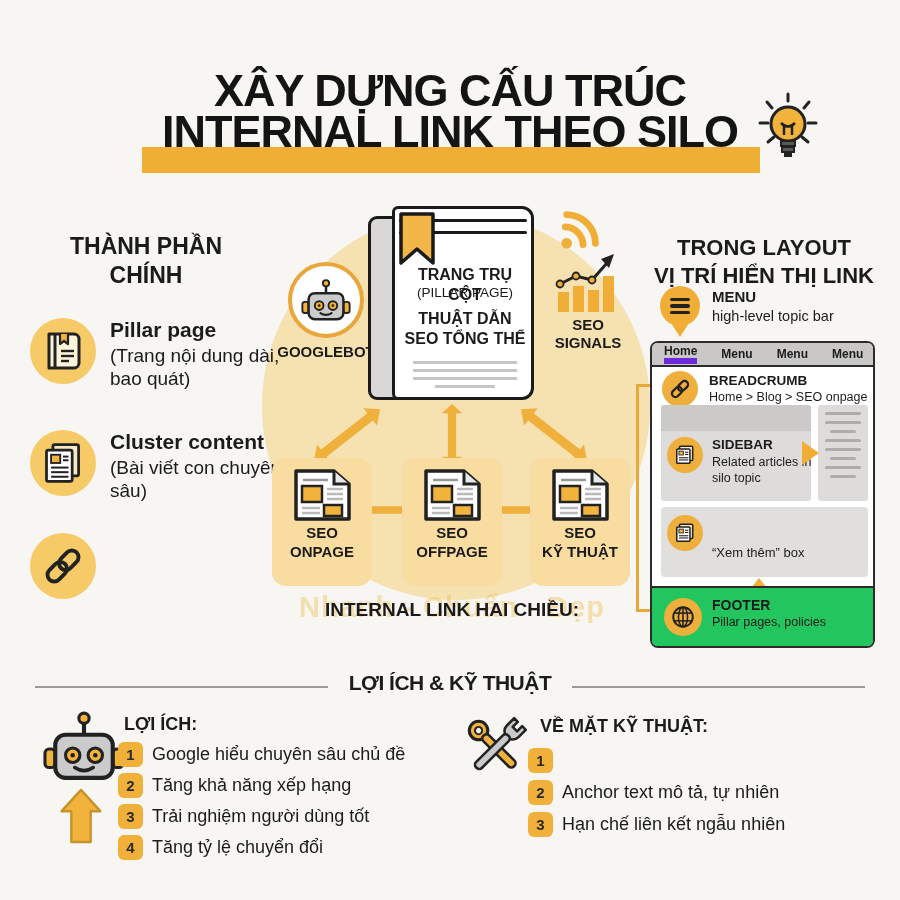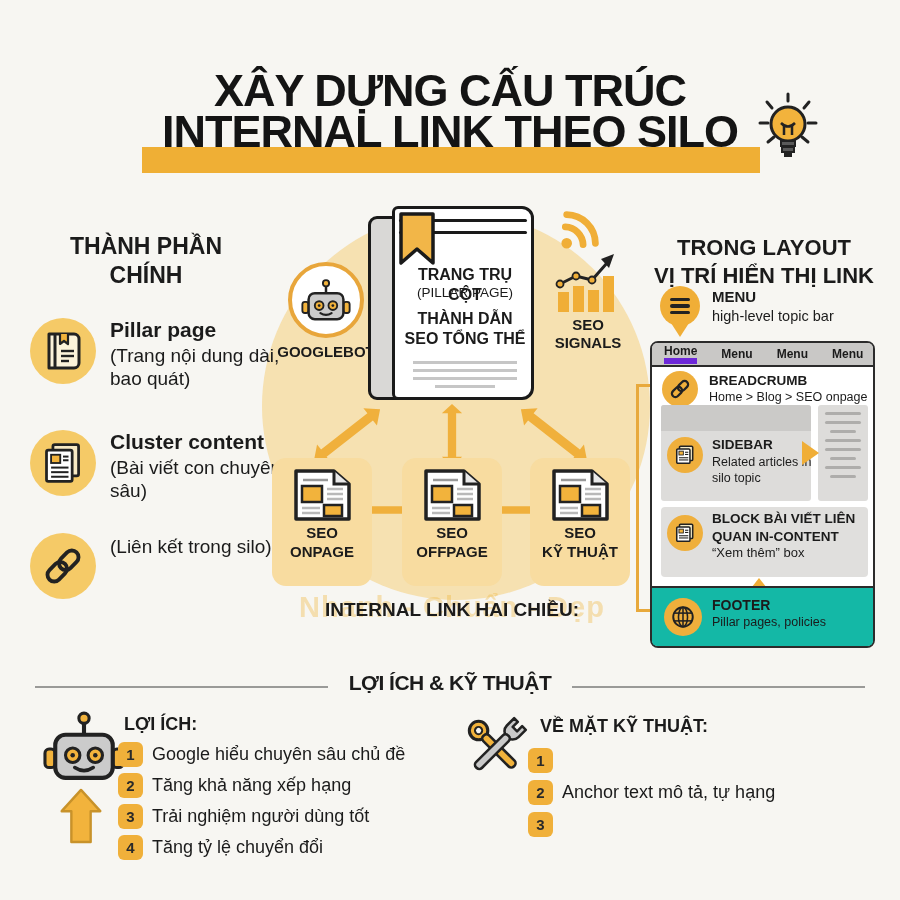--- a/index.html
+++ b/index.html
@@ -104,21 +104,21 @@
   .tri-right { position:absolute; left:150px; top:98px; width:0; height:0;
     border-top:12px solid transparent; border-bottom:12px solid transparent; border-left:17px solid #F0AE37; }
   .ic-block { position:absolute; left:9px; top:164px; width:207px; height:70px;
     background:#E0DFDD; border-radius:4px; }
   .ic-icon { position:absolute; left:15px; top:172px; }
   .ic-title { position:absolute; left:60px; top:167px; width:155px; font-size:13.5px; font-weight:bold; line-height:1.3; }
   .ic-desc { position:absolute; left:60px; top:202px; font-size:13px; }
   .tri-up { position:absolute; left:96px; top:235px; width:0; height:0;
     border-left:11px solid transparent; border-right:11px solid transparent; border-bottom:14px solid #F0AE37; }
   .footer-band { position:absolute; left:0; right:0; bottom:0; height:60px;
-    background:#14b8a6; border-top:2px solid #2b2b2b; border-radius:0 0 5px 5px; }
+    background:#22c55e; border-top:2px solid #2b2b2b; border-radius:0 0 5px 5px; }
   .ft-icon { position:absolute; left:12px; top:10px; width:38px; height:38px; border-radius:50%;
     background:#EFAF3C; display:flex; align-items:center; justify-content:center; }
   .ft-title { position:absolute; left:60px; top:9px; font-size:14px; font-weight:bold; }
   .ft-desc { position:absolute; left:60px; top:27px; font-size:12.5px; }
 
   .conn-v { position:absolute; left:636px; top:384px; width:3px; height:228px; background:#E8A93C; }
   .conn-h1 { position:absolute; left:636px; top:384px; width:16px; height:3px; background:#E8A93C; }
   .conn-h2 { position:absolute; left:636px; top:609px; width:24px; height:3px; background:#E8A93C; }
   .conn-arrow { position:absolute; left:651px; top:379px; width:0; height:0;
     border-top:6.5px solid transparent; border-bottom:6.5px solid transparent; border-left:10px solid #E8A93C; }
@@ -202,21 +202,20 @@
   <div class="comp-item" style="top:533px;">
     <div class="icon-circle">
       <svg width="46" height="46" viewBox="0 0 48 48">
         <g transform="rotate(-45 24 24)" fill="none" stroke="#222" stroke-width="4">
           <rect x="4" y="17" width="23" height="14" rx="7"></rect>
           <rect x="21" y="17" width="23" height="14" rx="7"></rect>
         </g>
       </svg>
     </div>
     <div>
-      <div class="comp-desc">(Liên kết trong silo)</div>
     </div>
   </div>
 
   <div class="gbot-circle">
     <svg width="50" height="46" viewBox="0 0 80 74">
       <line x1="40" y1="14" x2="40" y2="26" stroke="#222" stroke-width="4"></line>
       <circle cx="40" cy="10" r="5" fill="#F2B33C" stroke="#222" stroke-width="3"></circle>
       <rect x="2" y="40" width="10" height="18" rx="4" fill="#F2B33C" stroke="#222" stroke-width="3"></rect>
       <rect x="68" y="40" width="10" height="18" rx="4" fill="#F2B33C" stroke="#222" stroke-width="3"></rect>
       <rect x="12" y="26" width="56" height="42" rx="10" fill="#CBCBCB" stroke="#222" stroke-width="4"></rect>
@@ -229,21 +228,21 @@
   </div>
   <div class="gbot-label">GOOGLEBOT</div>
 
   <div class="book">
     <div class="book-spine"></div>
     <div class="book-cover">
       <div class="book-pageline" style="top:10px;"></div>
       <div class="book-pageline" style="top:22px;"></div>
       <div class="book-text bt1">TRANG TRỤ CỘT</div>
       <div class="book-text bt2">(PILLAR PAGE)</div>
-      <div class="book-text bt3">THÀNH DẪN</div>
+      <div class="book-text bt3">THUẬT DẪN</div>
       <div class="book-text bt4">SEO TỔNG THỂ</div>
       <div class="book-gline" style="top:152px;"></div>
       <div class="book-gline" style="top:160px;"></div>
       <div class="book-gline" style="top:168px;"></div>
       <div class="book-gline" style="top:176px; width:60px; left:40px;"></div>
     </div>
     <svg class="bm" width="38" height="54" viewBox="0 0 38 54">
       <path d="M3 2 H35 V51 L19 37 L3 51 Z" fill="#F2B648" stroke="#1a1a1a" stroke-width="3.5" stroke-linejoin="round"></path>
     </svg>
   </div>
@@ -417,21 +416,20 @@
       <svg width="22" height="22" viewBox="0 0 40 40">
         <rect x="10" y="4" width="24" height="26" rx="2" fill="#F6ECC9" stroke="#222" stroke-width="2.8"></rect>
         <rect x="5" y="9" width="24" height="26" rx="2" fill="#fff" stroke="#222" stroke-width="2.8"></rect>
         <rect x="9" y="13" width="8" height="7" fill="#F2B33C" stroke="#222" stroke-width="1.6"></rect>
         <line x1="20" y1="15" x2="26" y2="15" stroke="#222" stroke-width="2"></line>
         <line x1="20" y1="19" x2="26" y2="19" stroke="#222" stroke-width="2"></line>
         <line x1="9" y1="25" x2="26" y2="25" stroke="#222" stroke-width="2"></line>
         <line x1="9" y1="29" x2="26" y2="29" stroke="#222" stroke-width="2"></line>
       </svg>
     </div>
-    <div class="ic-title">BLOCK BÀI VIẾT LIÊN QUAN IN-CONTENT</div>
     <div class="ic-desc">“Xem thêm” box</div>
     <div class="tri-up"></div>
 
     <div class="footer-band">
       <div class="ft-icon">
         <svg width="26" height="26" viewBox="0 0 40 40">
           <circle cx="20" cy="20" r="15" fill="none" stroke="#222" stroke-width="3"></circle>
           <ellipse cx="20" cy="20" rx="7" ry="15" fill="none" stroke="#222" stroke-width="2.4"></ellipse>
           <line x1="6" y1="14" x2="34" y2="14" stroke="#222" stroke-width="2.4"></line>
           <line x1="6" y1="26" x2="34" y2="26" stroke="#222" stroke-width="2.4"></line>
@@ -492,19 +490,20 @@
       <rect x="33" y="20" width="8" height="44" rx="3.5" fill="#C9C9C9" stroke="#222" stroke-width="2.5"></rect>
     </g>
   </svg>
 
   <div class="list-heading" style="left:540px; top:716px;">VỀ MẶT KỸ THUẬT:</div>
   <div class="list-row" style="left:528px; top:748px;">
     <div class="badge">1</div>
   </div>
   <div class="list-row" style="left:528px; top:780px;">
     <div class="badge">2</div>
-    <div class="list-text">Anchor text mô tả, tự hạng</div>
+    <div class="list-text">Anchor text mô tả, tự nhiên</div>
   </div>
   <div class="list-row" style="left:528px; top:812px;">
     <div class="badge">3</div>
+    <div class="list-text">Hạn chế liên kết ngẫu nhiên</div>
   </div>
 
 </div>
 
 </body></html>

